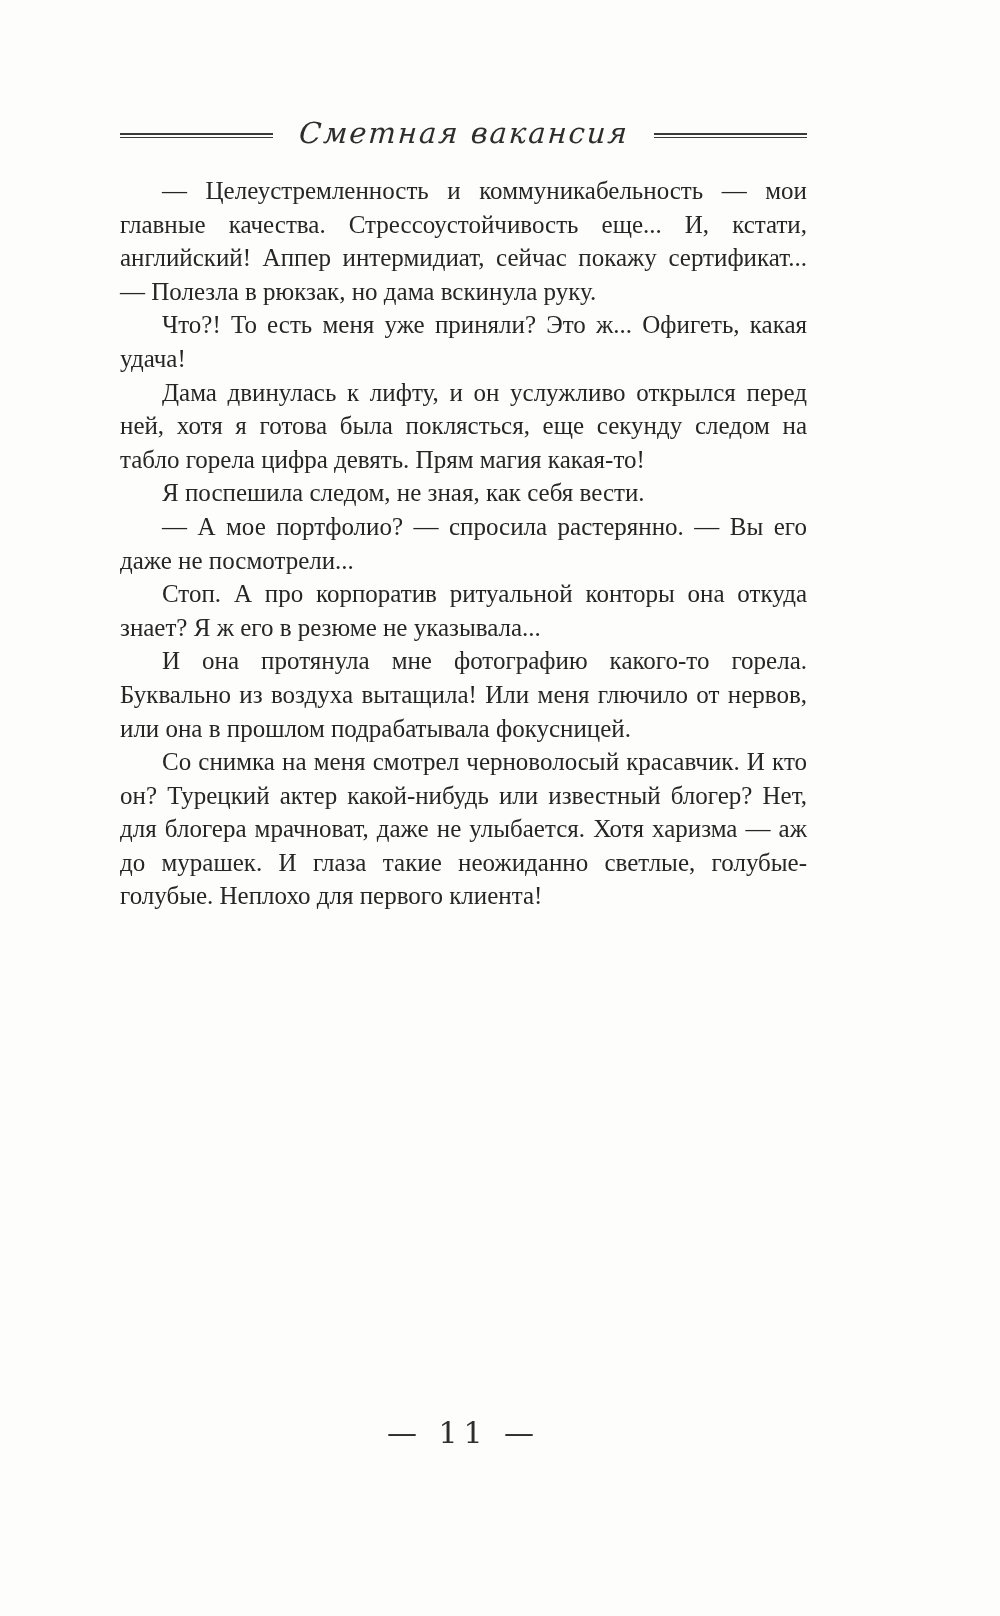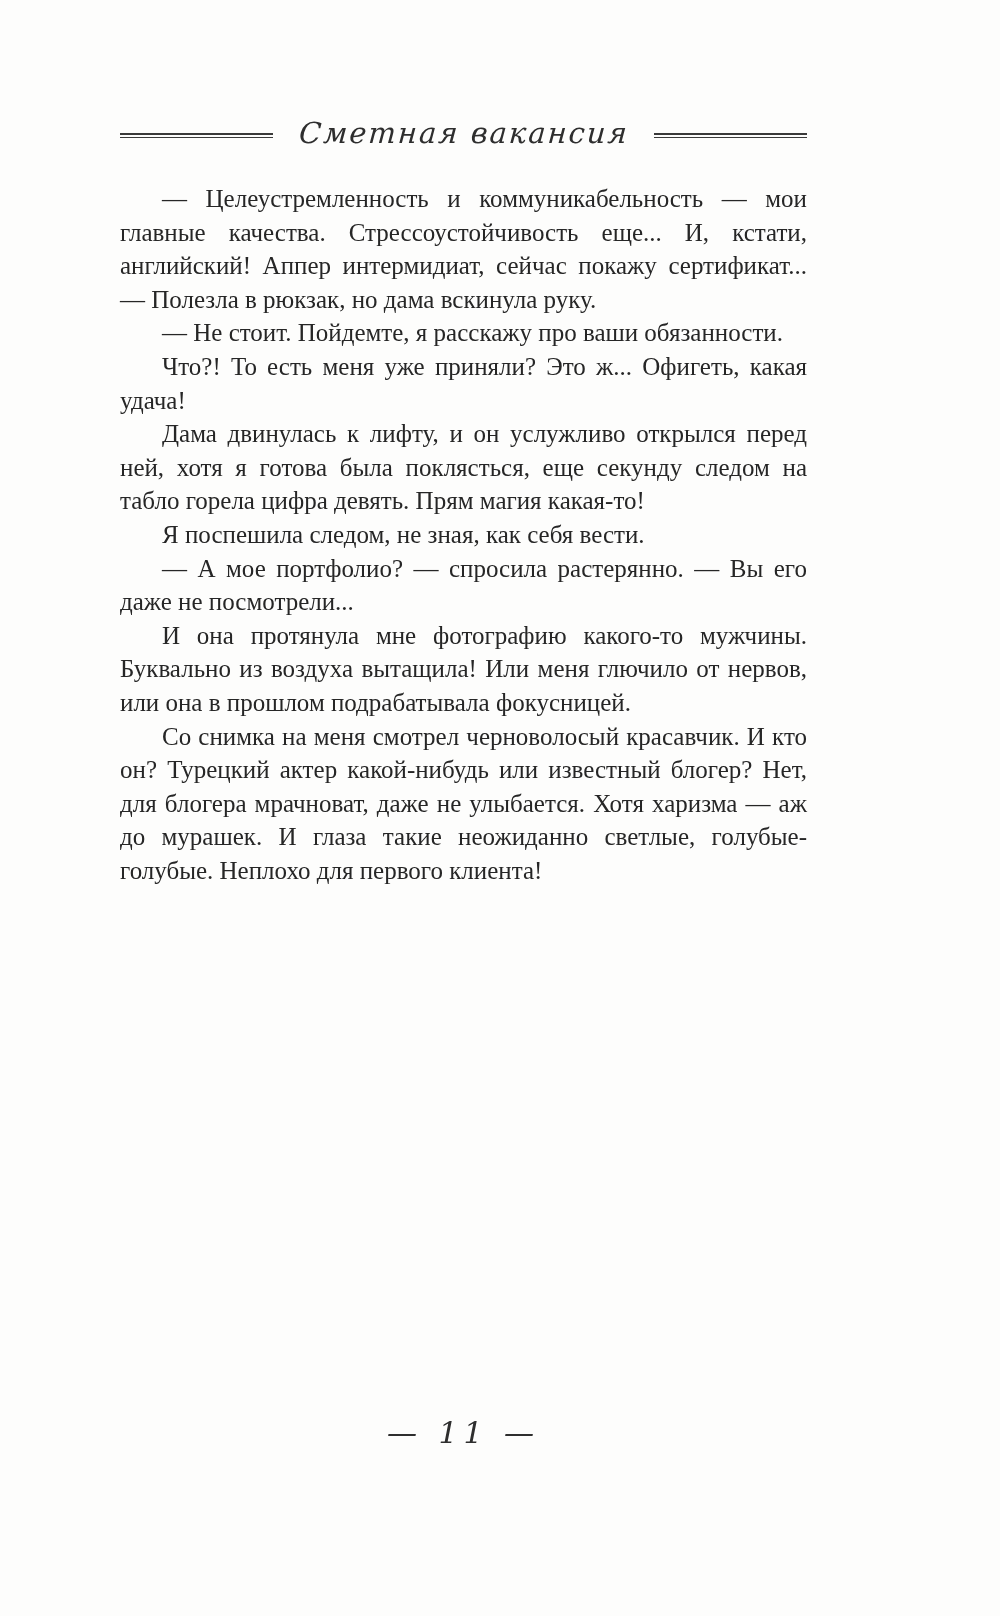--- a/index.html
+++ b/index.html
@@ -44,64 +44,63 @@
     font-size: 29px;
     letter-spacing: 2px;
     color: #2e2e2e;
     transform: skewX(-4deg);
     white-space: nowrap;
     line-height: 1;
     padding-bottom: 4px;
   }
   
   .page-body {
-    margin-top: 30px;
+    margin-top: 22px;
     font-size: 25px;
     line-height: 33.6px;
     text-align: justify;
   }
   .para {
     margin: 0;
     text-indent: 42px;
   }
   
   .page-footer {
     position: absolute;
     left: 120px;
     width: 687px;
     top: 1415px;
     text-align: center;
   }
   .page-number {
     font-family: "DejaVu Serif", serif;
-    font-style: italic;
     font-size: 30px;
     letter-spacing: 6px;
     color: #2e2e2e;
   }
 </style>
 </head>
 <body>
 
 <div class="book-page">
   <div class="content">
     <div class="page-header">
       <div class="header-rule"></div>
       <div class="header-title">Сметная вакансия</div>
       <div class="header-rule"></div>
     </div>
 
     <div class="page-body">
         <p class="para">— Целеустремленность и коммуникабельность — мои главные качества. Стрессоустойчивость еще... И, кстати, английский! Аппер интермидиат, сейчас покажу сертификат... — Полезла в рюкзак, но дама вскинула руку.</p>
-        <p class="para">— Не стоит. Пойдемте, я расскажу про ваши обязанности.</p>
         <p class="para">Что?! То есть меня уже приняли? Это ж... Офигеть, какая удача!</p>
         <p class="para">Дама двинулась к лифту, и он услужливо открылся перед ней, хотя я готова была поклясться, еще секунду следом на табло горела цифра девять. Прям магия какая-то!</p>
         <p class="para">Я поспешила следом, не зная, как себя вести.</p>
         <p class="para">— А мое портфолио? — спросила растерянно. — Вы его даже не посмотрели...</p>
-        <p class="para">И она протянула мне фотографию какого-то мужчины. Буквально из воздуха вытащила! Или меня глючило от нервов, или она в прошлом подрабатывала фокусницей.</p>
+        <p class="para">Стоп. А про корпоратив ритуальной конторы она откуда знает? Я ж его в резюме не указывала...</p>
+        <p class="para">И она протянула мне фотографию какого-то горела. Буквально из воздуха вытащила! Или меня глючило от нервов, или она в прошлом подрабатывала фокусницей.</p>
         <p class="para">Со снимка на меня смотрел черноволосый красавчик. И кто он? Турецкий актер какой-нибудь или известный блогер? Нет, для блогера мрачноват, даже не улыбается. Хотя харизма — аж до мурашек. И глаза такие неожиданно светлые, голубые-голубые. Неплохо для первого клиента!</p>
       </div>
   </div>
 
   <div class="page-footer">
     <span class="page-number">— 11 —</span>
   </div>
 </div>
 
 </body></html>

